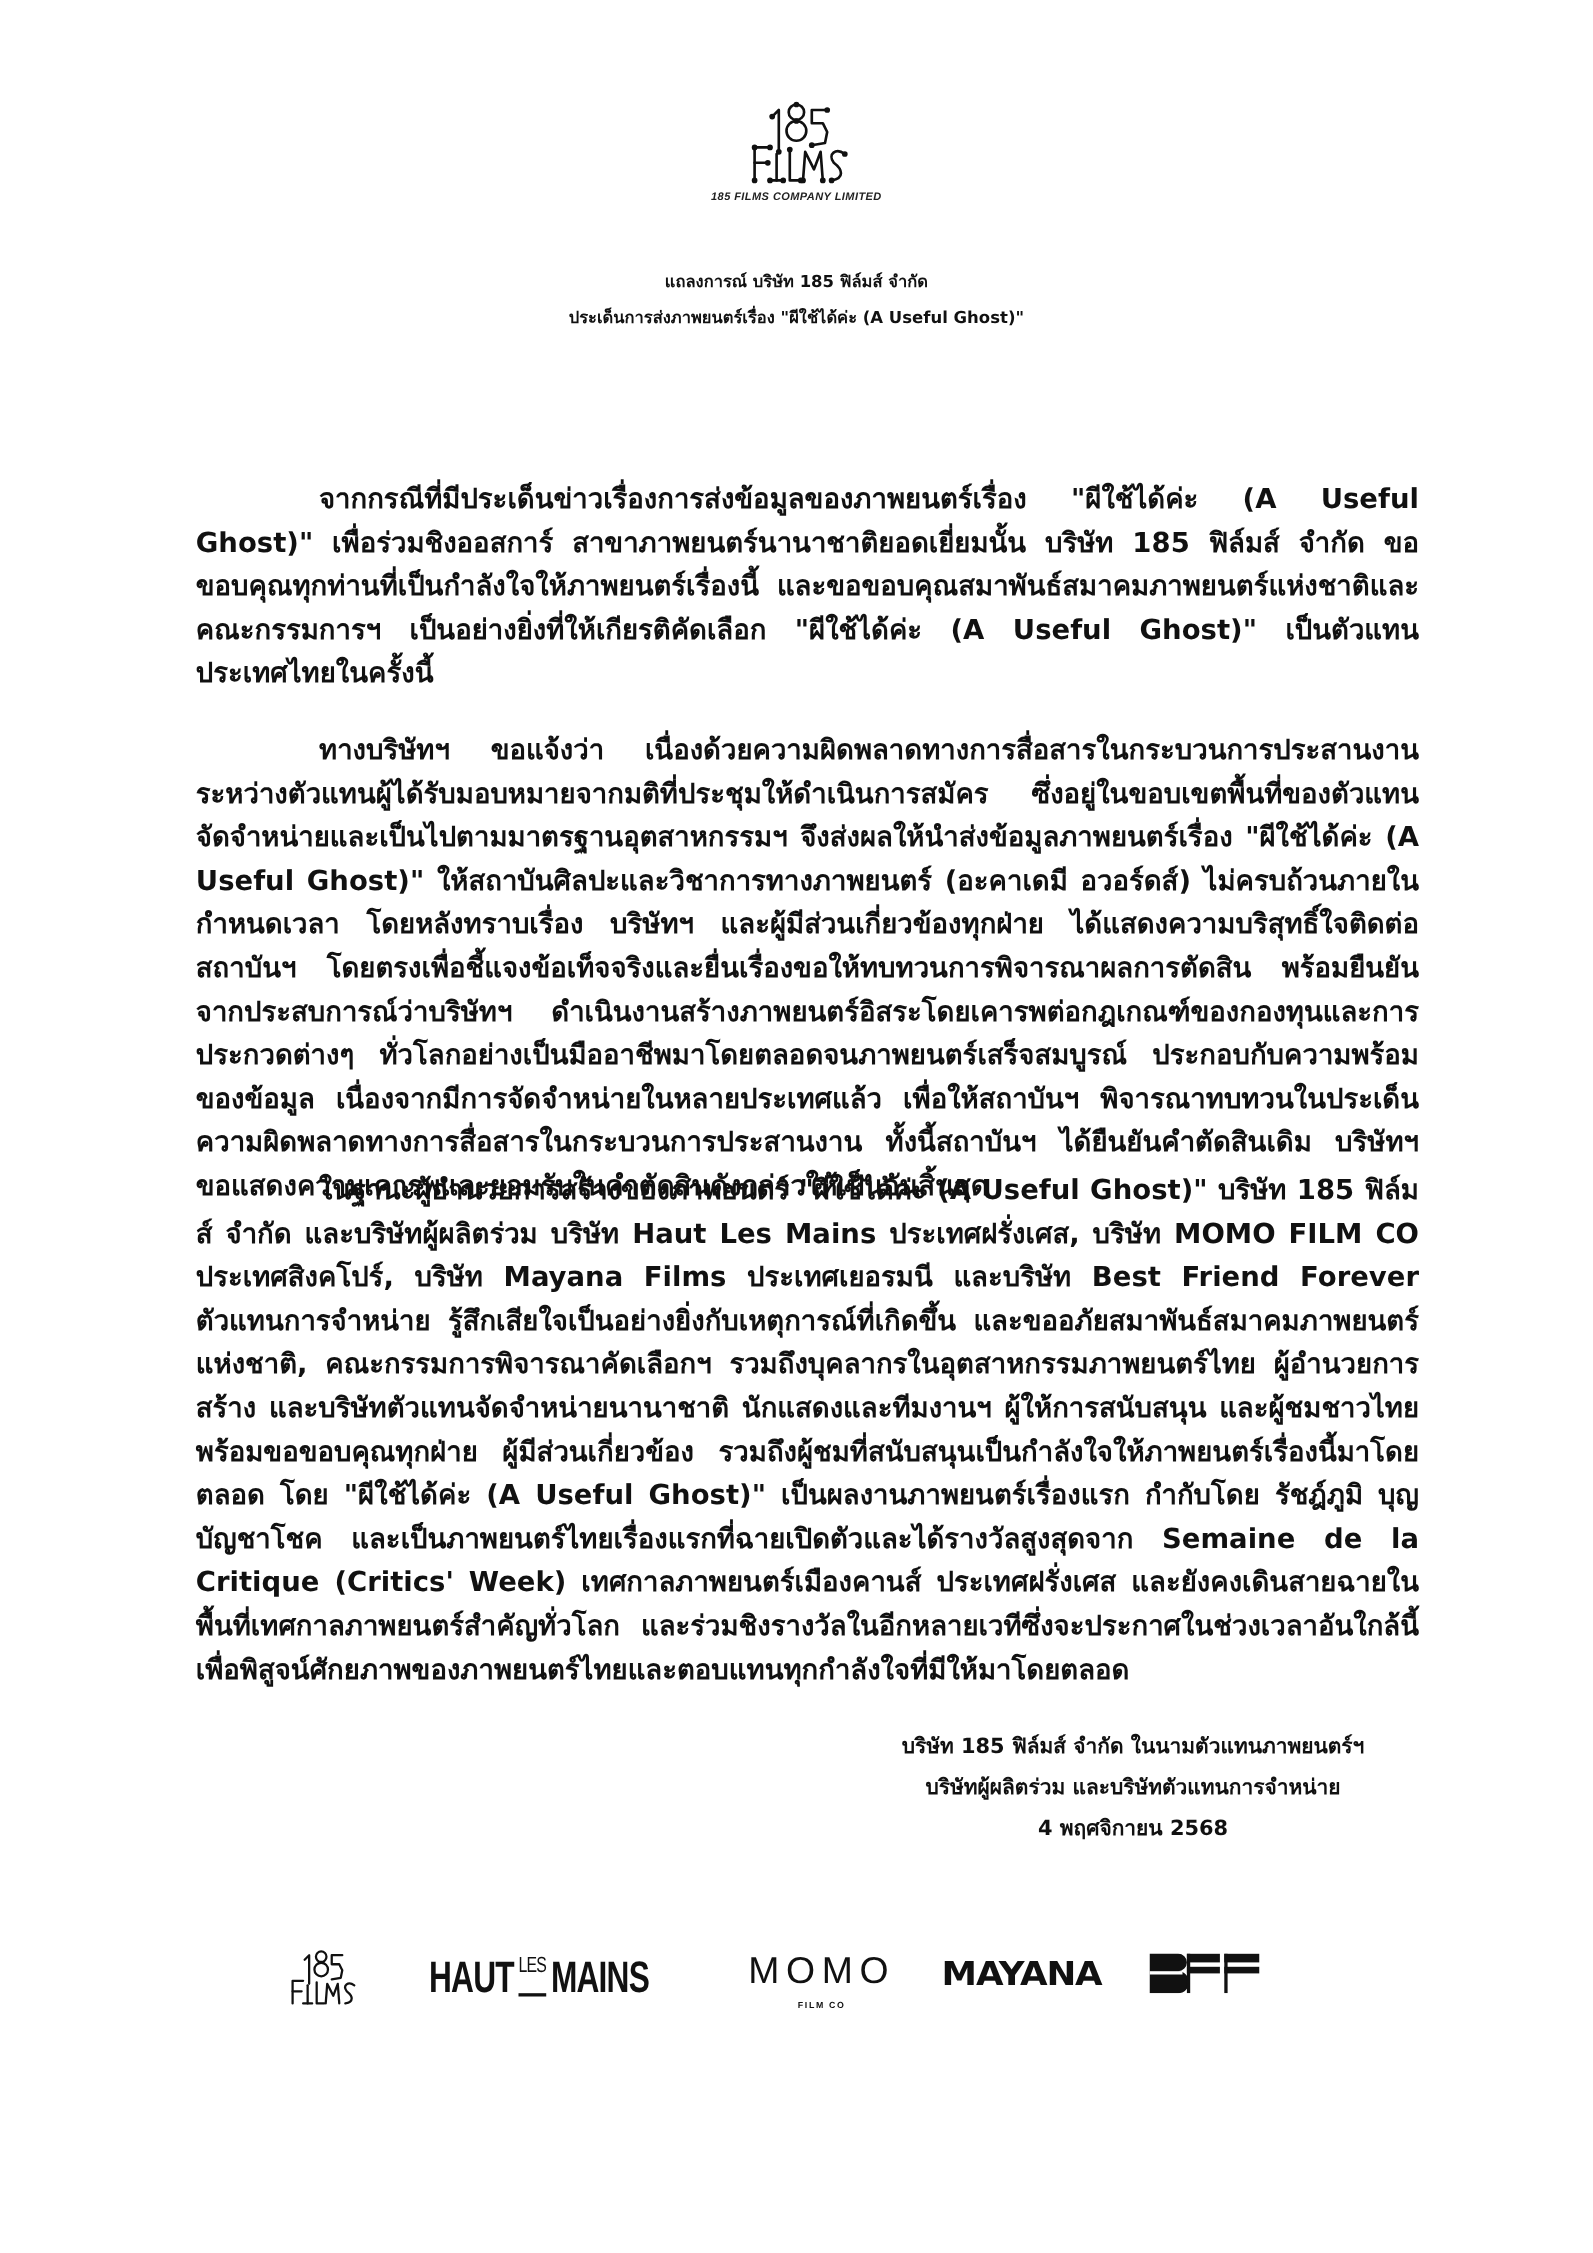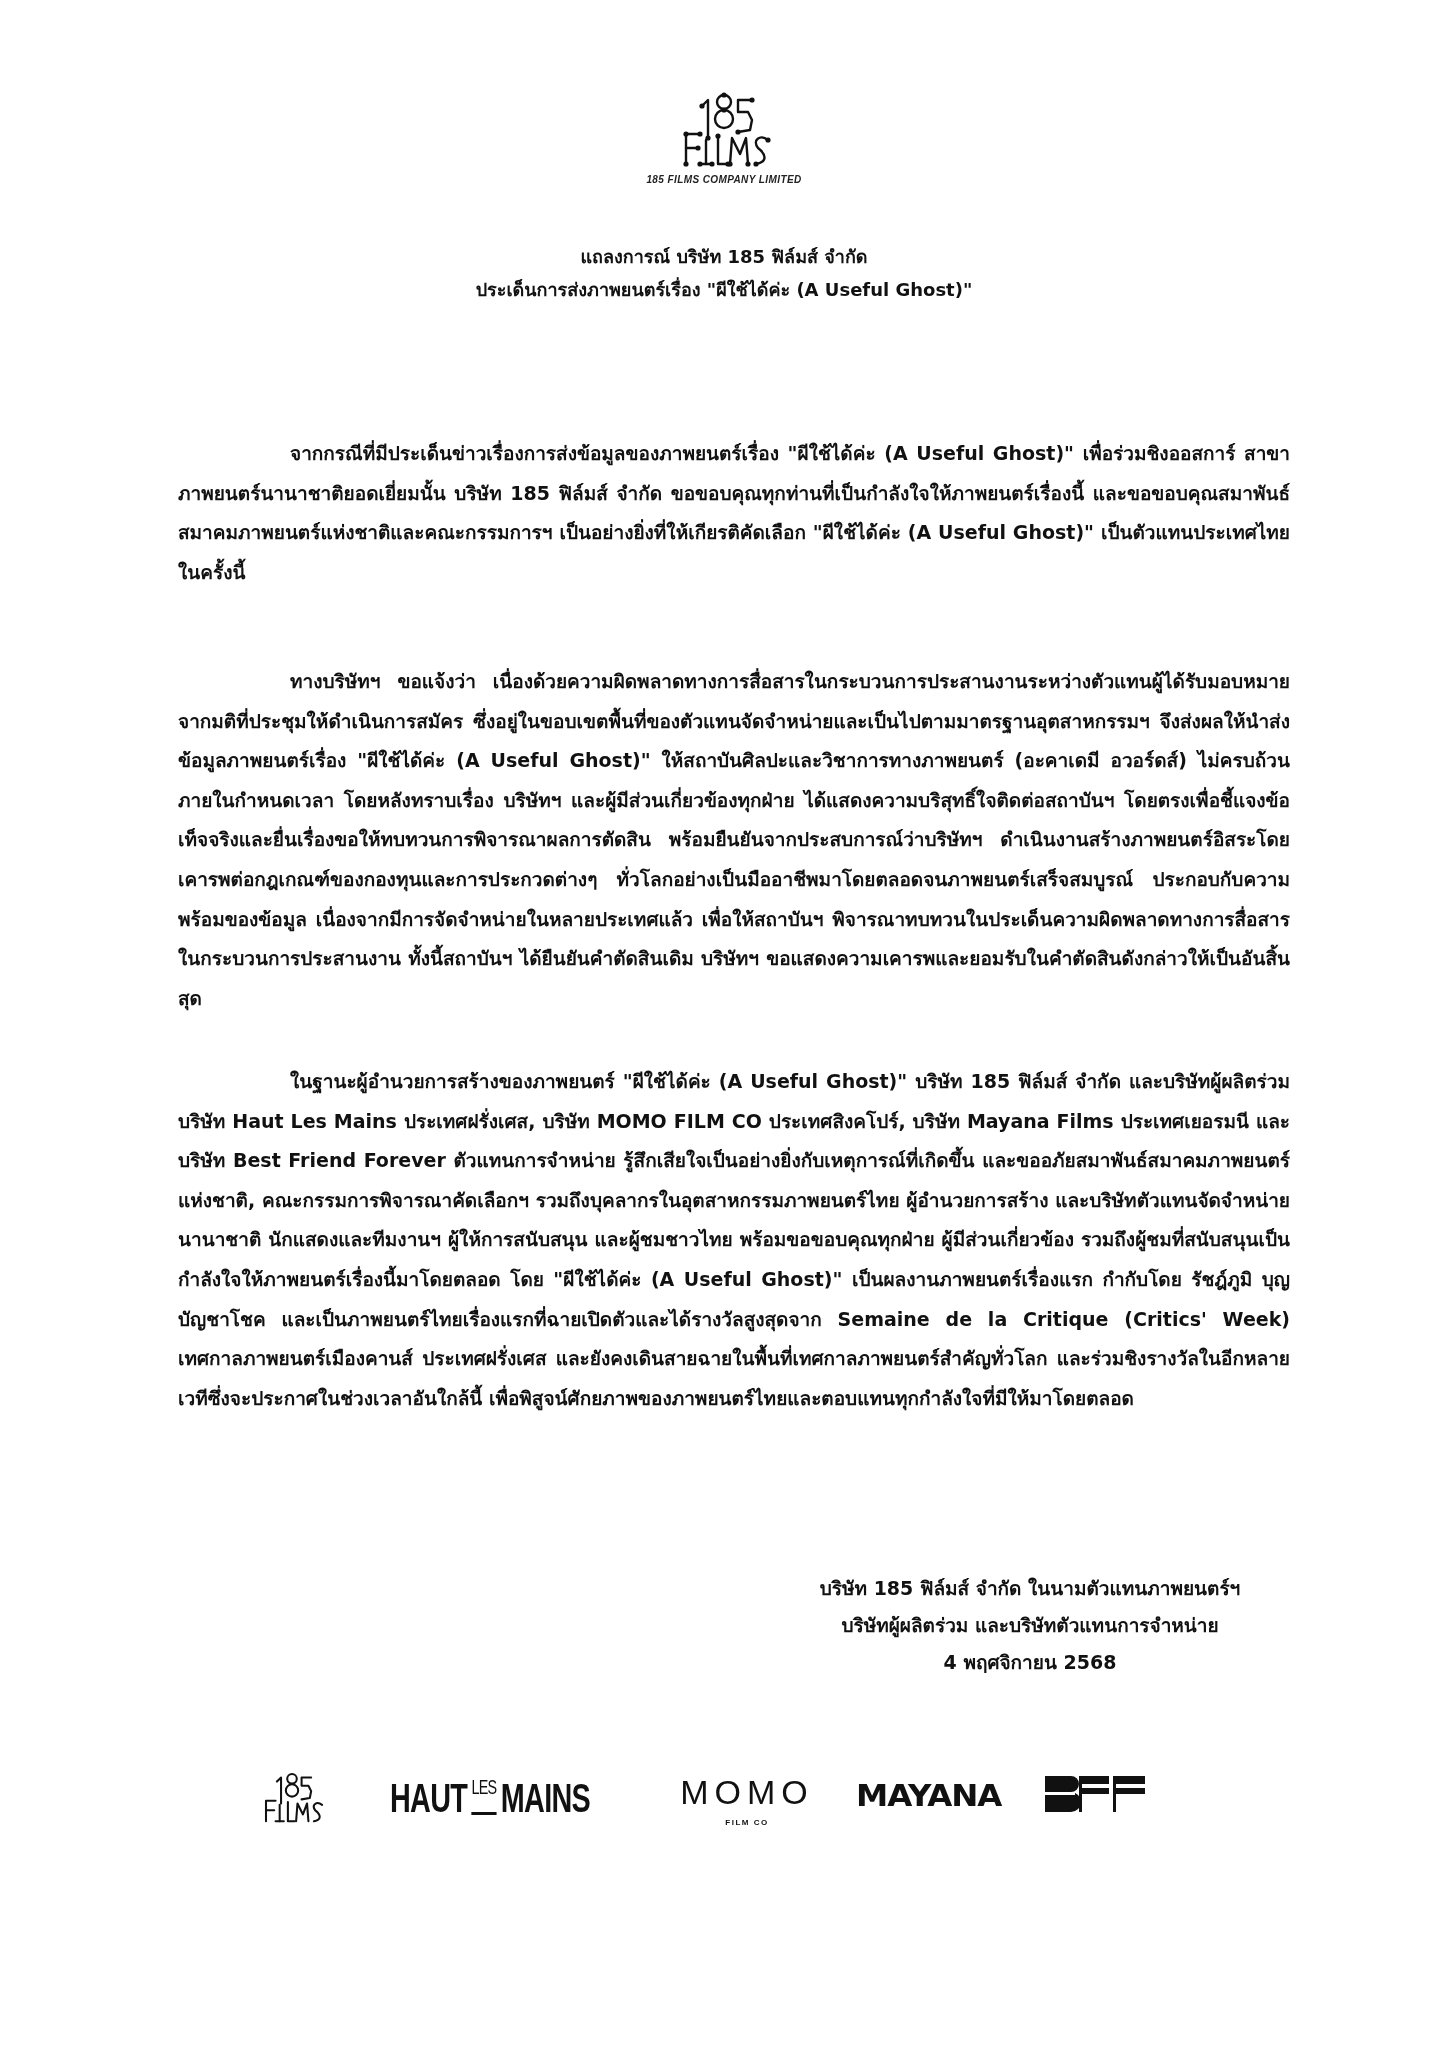--- a/index.html
+++ b/index.html
@@ -48,34 +48,34 @@
     }
     
     .title-block {
       position: absolute;
       left: 0;
       top: 240px;
       width: 1448px;
       text-align: center;
     }
     .title-line {
-      font-size: 18px;
+      font-size: 15px;
       font-weight: bold;
       line-height: 33px;
       margin: 0;
     }
     
     .body-text {
       position: absolute;
       left: 178px;
       width: 1112px;
     }
     .para {
       margin: 0;
-      font-size: 19px;
+      font-size: 25px;
       font-weight: bold;
       line-height: 39.6px;
       text-align: justify;
       text-align-last: left;
       text-indent: 112px;
     }
     .para-1 { top: 434px; }
     .para-2 { top: 662px; }
     .para-3 { top: 1062px; }
     

